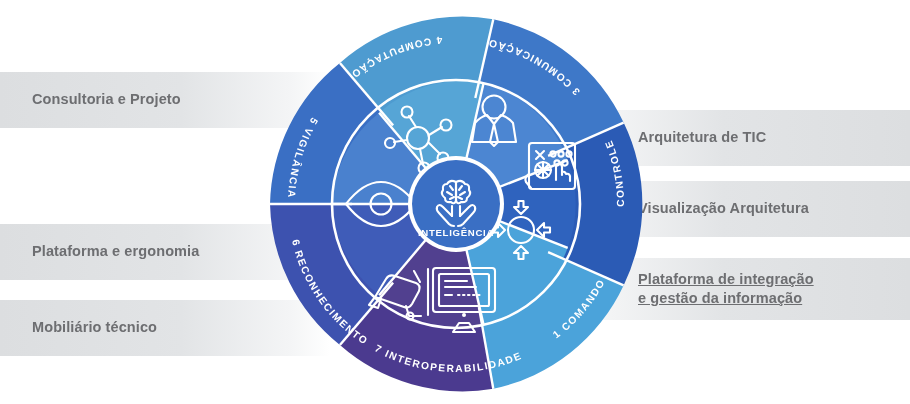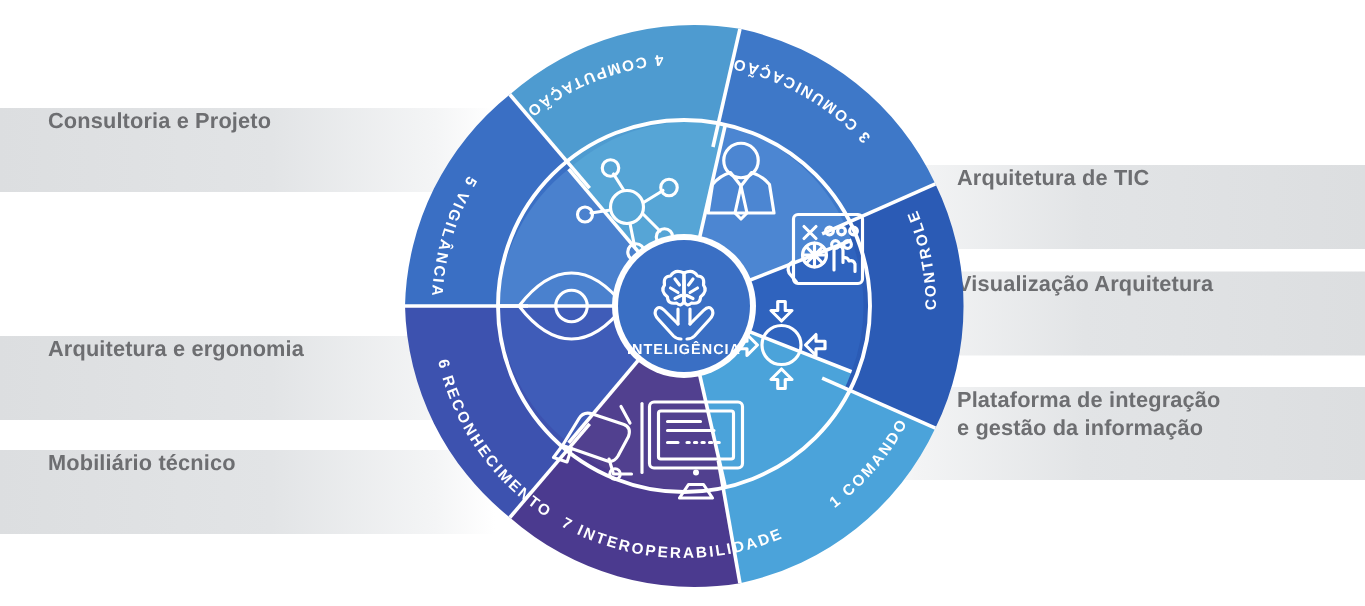--- a/index.html
+++ b/index.html
@@ -8,39 +8,40 @@
     background: #ffffff;
     font-family: "Liberation Sans", sans-serif;
     overflow: hidden;
   }
   #stage { position: relative; width: 910px; height: 404px; }
 
   
   .label-bar {
     position: absolute;
     display: flex;
+    align-items: center;
     height: 56px;
     color: #6d6e71;
     font-size: 14.5px;
     font-weight: 600;
     letter-spacing: .1px;
     line-height: 1.32;
     white-space: pre-line;
   }
   .label-bar.left {
     left: 0; width: 330px;
     padding-left: 32px;
     background: linear-gradient(to right, #dcdee0 0%, #e2e4e6 55%, #f4f5f6 88%, #ffffff 100%);
   }
   .label-bar.right {
     right: 0; width: 340px;
     padding-left: 68px;
     background: linear-gradient(to left, #dcdee0 0%, #e2e4e6 55%, #f3f4f5 88%, #ffffff 100%);
   }
-  .label-bar.right.tall { height: 62px; }
+  .label-bar.right.tall { height: 62px; text-decoration: underline; }
 
   
   #wheel { position: absolute; left: 268px; top: 8px; width: 376px; height: 392px; }
   #wheel svg { display: block; width: 376px; height: 392px; overflow: visible; }
 
   .seg-label {
     fill: #ffffff;
     font-family: "Liberation Sans", sans-serif;
     font-size: 10.2px;
     font-weight: 700;
@@ -58,21 +59,21 @@
   .ico-f { fill: #ffffff; stroke: none; }
   .spoke { stroke: #ffffff; stroke-width: 2.4; }
   .ring-line { fill: none; stroke: #ffffff; stroke-width: 2.6; }
 </style>
 </head>
 <body>
 
 <div id="stage">
 
   <div class="label-bar left" style="top:72px"><span>Consultoria e Projeto</span></div>
-  <div class="label-bar left" style="top:224px"><span>Arquitetura e ergonomia</span></div>
+  <div class="label-bar left" style="top:224px"><span>Plataforma e ergonomia</span></div>
   <div class="label-bar left" style="top:300px"><span>Mobiliário técnico</span></div>
 
   <div class="label-bar right" style="top:110px"><span>Arquitetura de TIC</span></div>
   <div class="label-bar right" style="top:181px"><span>Visualização Arquitetura</span></div>
   <div class="label-bar right tall" style="top:258px"><span>Plataforma de integração
 e gestão da informação</span></div>
 
   <div id="wheel">
   <svg viewBox="0 0 376 392" xmlns="http://www.w3.org/2000/svg">
     <defs>

